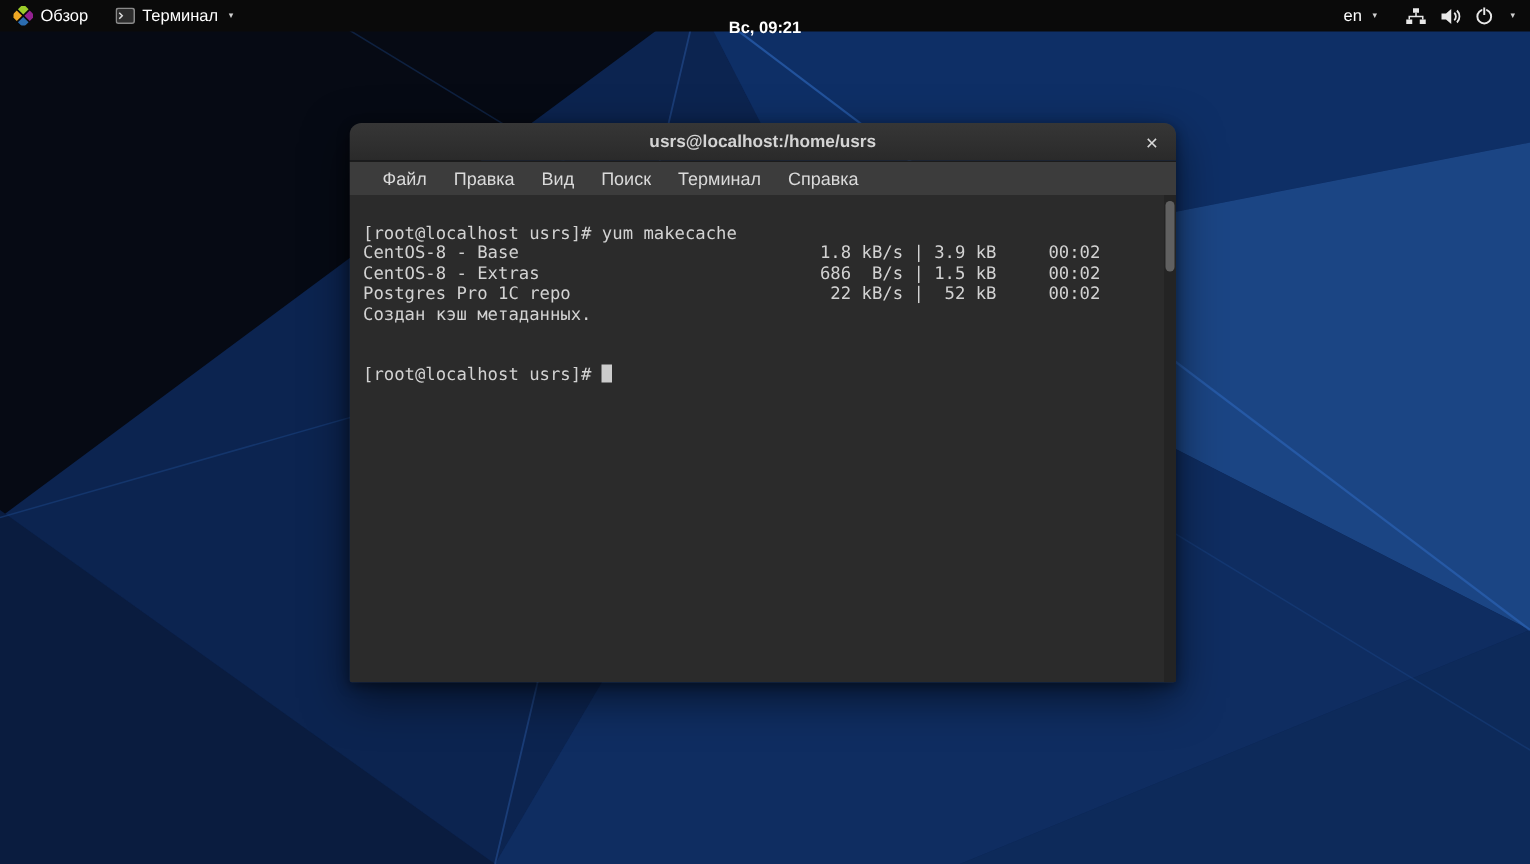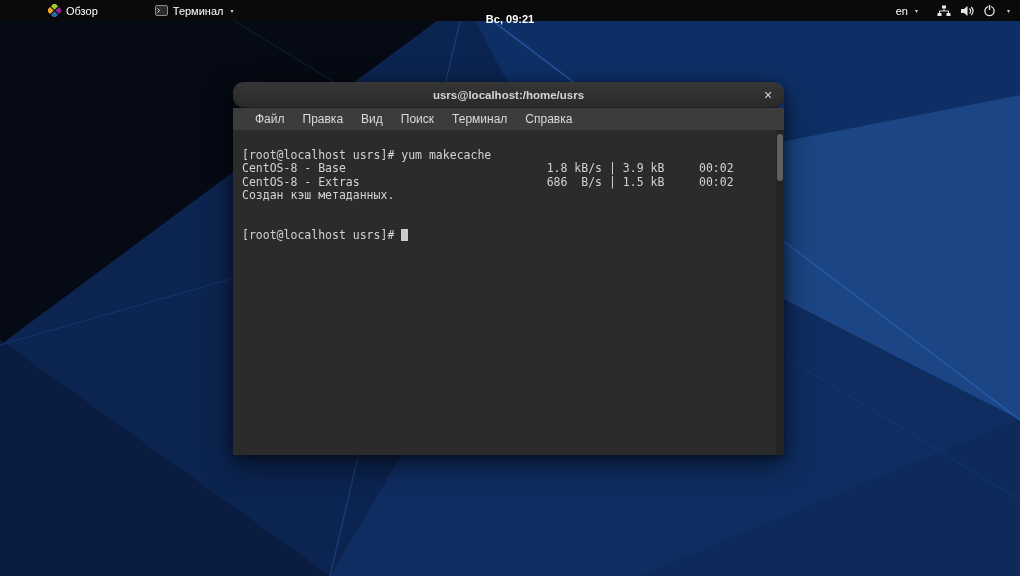--- a/index.html
+++ b/index.html
@@ -10,42 +10,42 @@
   }
   .wallpaper { position: absolute; inset: 0; z-index: 0; }
 
   
   .topbar {
     position: absolute; top: 0; left: 0; right: 0; height: 21px;
     background: #0a0a0a; color: #ffffff; z-index: 20;
     display: flex; align-items: center; font-size: 11px;
   }
   .topbar-left { display: flex; align-items: center; height: 100%; }
-  .tb-item { display: flex; align-items: center; gap: 5px; padding: 0 9px; height: 100%; cursor: default; margin-left: 39px; }
+  .tb-item { display: flex; align-items: center; gap: 5px; padding: 0 9px; height: 100%; cursor: default; }
   .tb-caret { font-size: 6px; color: #cfcfcf; margin-left: 2px; }
   .topbar-clock {
     position: absolute; left: 50%; transform: translateX(-50%);
     font-weight: bold; font-size: 11px; top: 0; height: 21px;
     display: flex; align-items: center; padding: 8px 8px;
   }
   .topbar-right { margin-left: auto; display: flex; align-items: center; height: 100%; }
   .status-icons { display: flex; align-items: center; gap: 9px; padding: 0 10px; height: 100%; }
 
   
   .window {
     position: absolute; left: 233px; top: 82px; width: 551px; height: 373px;
     z-index: 10; border-radius: 8px 8px 2px 2px;
     box-shadow: 0 10px 30px rgba(0,0,0,0.55), 0 2px 8px rgba(0,0,0,0.4);
     overflow: hidden; display: flex; flex-direction: column;
   }
   .titlebar {
     height: 25px; background: linear-gradient(#363636, #2a2a2a);
     border-bottom: 1px solid #1c1c1c;
     display: flex; align-items: center; justify-content: center;
-    position: relative; flex: 0 0 auto; border-radius: 11px;
+    position: relative; flex: 0 0 auto;
   }
   .titlebar-text { font-size: 11.5px; font-weight: bold; color: #d4d4d4; }
   .close-btn {
     position: absolute; right: 7px; top: 0; height: 25px; width: 18px;
     display: flex; align-items: center; justify-content: center;
     color: #d8d8d8; font-size: 14px; line-height: 1; cursor: default;
   }
   .menubar {
     height: 22px; background: #3c3c3c; color: #dadada; font-size: 12px;
     display: flex; align-items: center; padding-left: 13px; flex: 0 0 auto;
@@ -160,20 +160,21 @@
     <span class="menu-item">Поиск</span>
     <span class="menu-item">Терминал</span>
     <span class="menu-item">Справка</span>
   </div>
 
   <div class="term-body">
     <div class="term-line"></div>
     <div class="term-line">[root@localhost usrs]# yum makecache</div>
     <div class="term-line">CentOS-8 - Base                             1.8 kB/s | 3.9 kB     00:02</div>
     <div class="term-line">CentOS-8 - Extras                           686  B/s | 1.5 kB     00:02</div>
+    <div class="term-line">Postgres Pro 1C repo                         22 kB/s |  52 kB     00:02</div>
     <div class="term-line">Создан кэш метаданных.</div>
     <div class="prompt-row"><span>[root@localhost usrs]# </span><span class="cursor"></span></div>
 
     <div class="term-scrollbar">
       <div class="term-scroll-thumb"></div>
     </div>
   </div>
 </div>
 
 </body></html>

